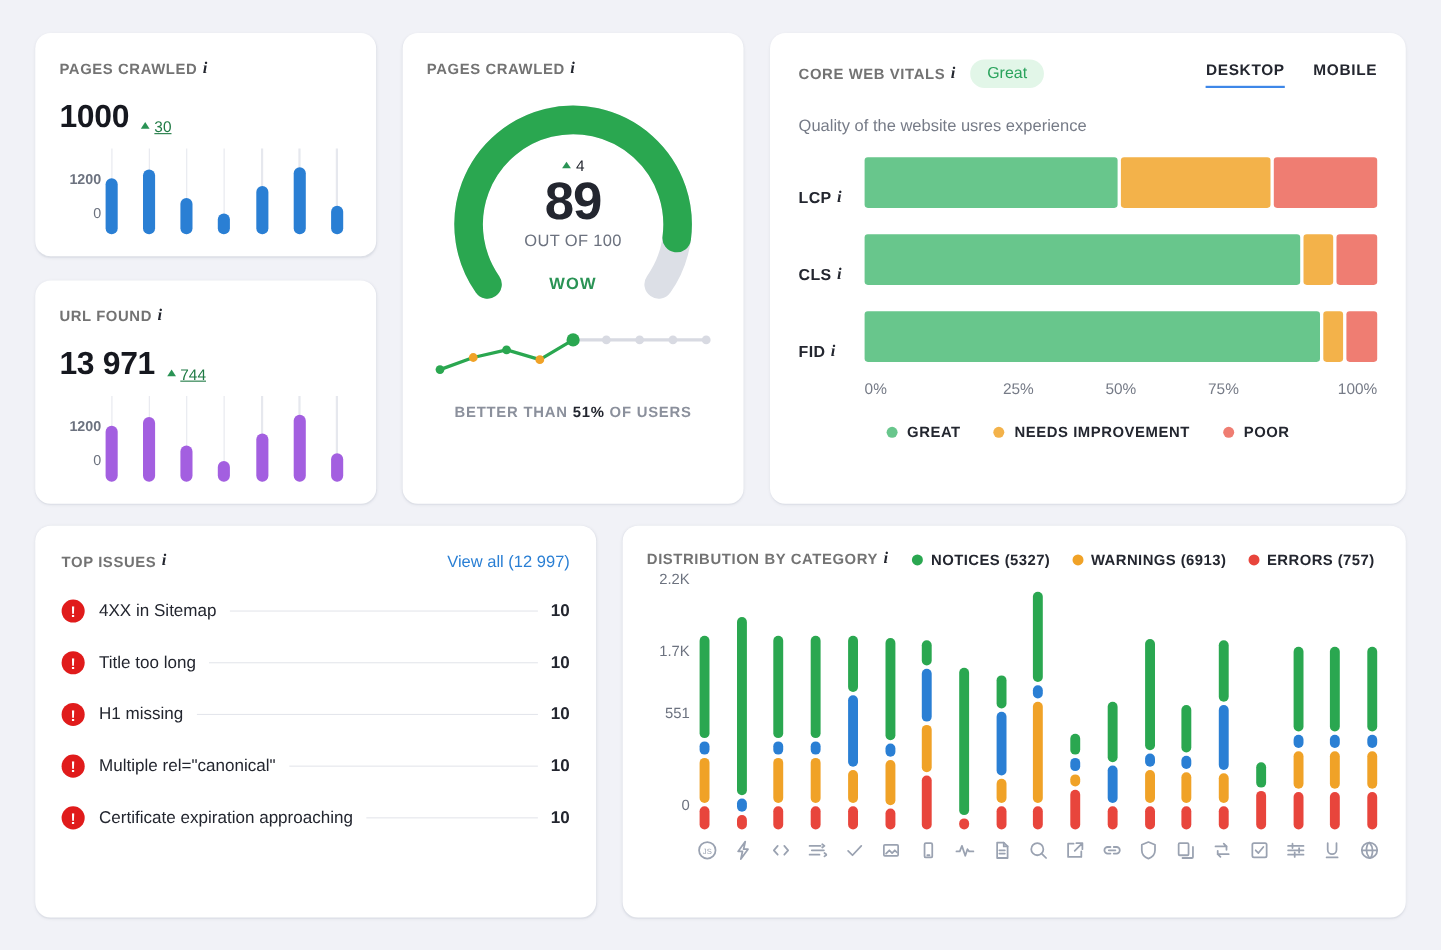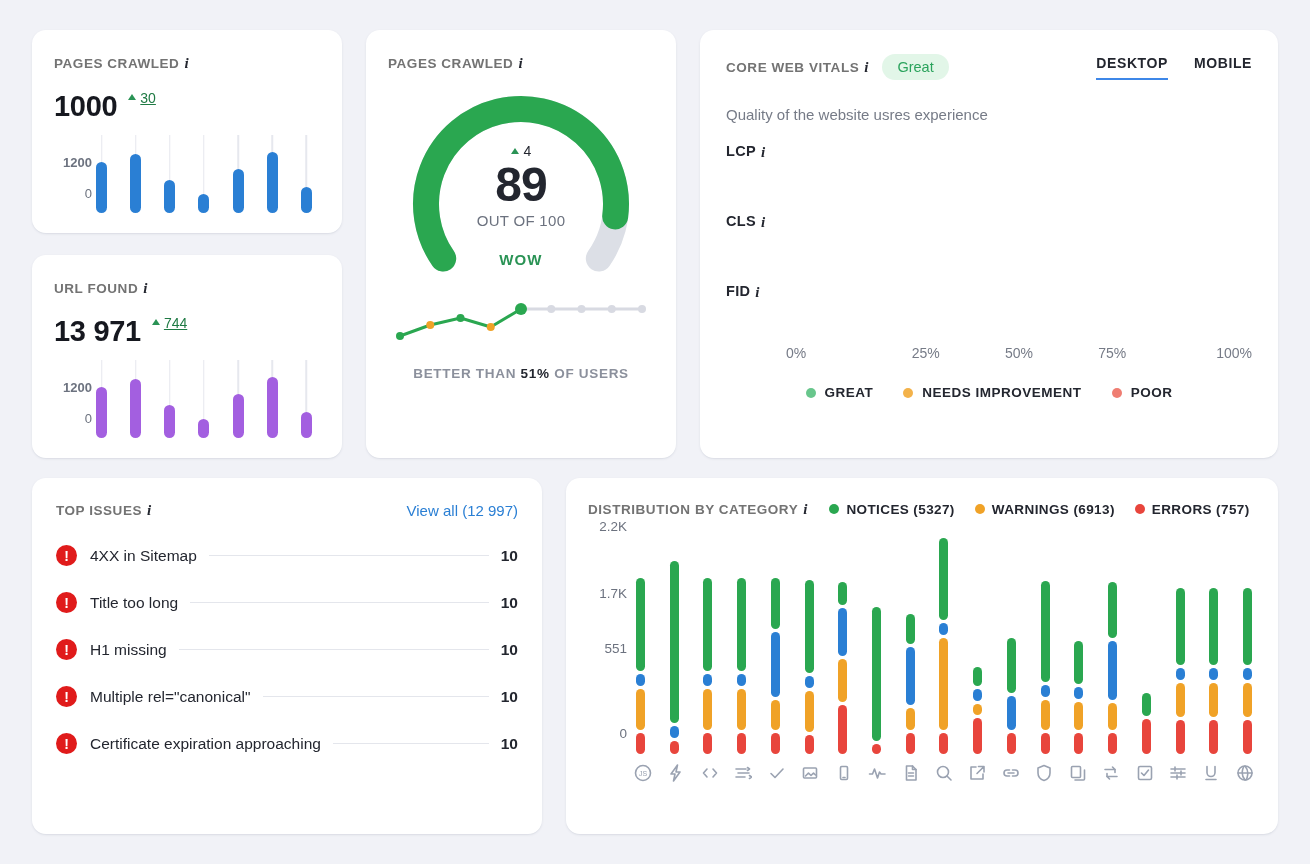--- a/index.html
+++ b/index.html
@@ -38,21 +38,21 @@
     color: #23262f;
     margin-left: 5px;
     vertical-align: middle;
     cursor: pointer;
   }
 
   
   #card-pages-crawled { left: 32px; top: 30px; width: 310px; height: 203px; padding: 24px 22px; }
   #card-url-found     { left: 32px; top: 255px; width: 310px; height: 203px; padding: 24px 22px; }
 
-  .big-value-row { margin-top: 18px; display: flex; align-items: flex-start; gap: 11px; }
+  .big-value-row { margin-top: 18px; display: flex; align-items: flex-end; gap: 11px; }
   .big-value { font-size: 29px; font-weight: bold; color: #16181f; letter-spacing: -0.3px; }
   .delta { font-size: 14px; color: #1f7a44; display: flex; align-items: center; gap: 4px; text-decoration: underline; }
   .delta .caret {
     width: 0; height: 0;
     border-left: 4.5px solid transparent;
     border-right: 4.5px solid transparent;
     border-bottom: 6px solid #2a9355;
     display: inline-block;
     position: relative; top: -1px;
   }
@@ -115,21 +115,21 @@
   .cwv-tabs { margin-left: auto; display: flex; gap: 26px; }
   .cwv-tab {
     font-size: 14px; font-weight: bold; letter-spacing: 0.6px;
     color: #23262f; padding-bottom: 7px; cursor: pointer;
     border-bottom: 2.5px solid transparent;
   }
   .cwv-tab.active { border-bottom-color: #3e87e8; }
   .cwv-sub { margin-top: 26px; font-size: 15px; color: #767b87; }
 
   .cwv-rows { margin-top: 20px; }
-  .cwv-row { display: flex; align-items: flex-start; height: 46px; margin-bottom: 24px; flex-direction: column; }
+  .cwv-row { display: flex; align-items: flex-end; height: 46px; margin-bottom: 24px; }
   .cwv-label { width: 60px; font-size: 14.5px; font-weight: bold; color: #23262f; letter-spacing: 0.3px; }
   .cwv-bar { flex: 1; height: 46px; display: flex; gap: 3px; }
   .seg { height: 100%; border-radius: 3px; }
   .seg.great { background: #68c68c; }
   .seg.ni { background: #f3b24a; }
   .seg.poor { background: #ef7d72; }
 
   .cwv-axis { display: flex; margin-left: 60px; margin-top: -8px; }
   .cwv-axis span { font-size: 14px; color: #767b87; flex: 1; text-align: center; }
   .cwv-axis span:first-child { text-align: left; }

